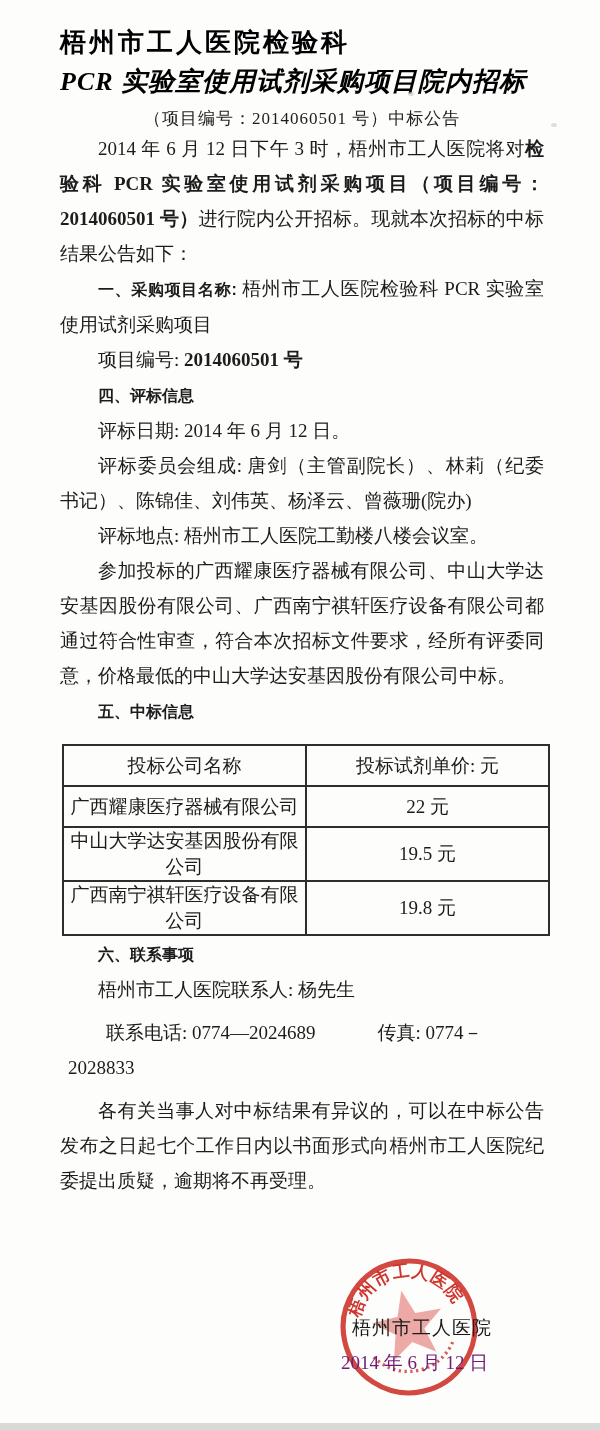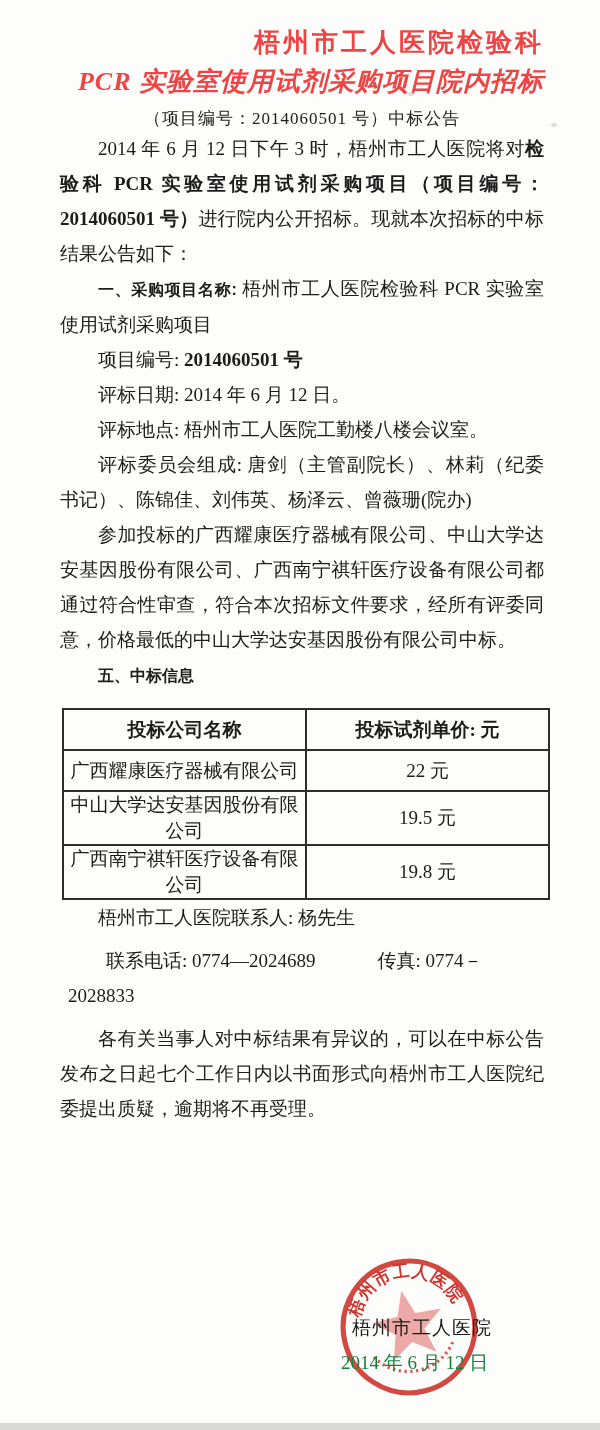--- a/index.html
+++ b/index.html
@@ -8,21 +8,21 @@
     width: 600px; height: 1430px;
     background: #fdfdfc;
     font-family: "Liberation Serif", "DejaVu Serif", serif;
     color: #1c1c1c;
     overflow: hidden;
     position: relative;
   }
   .page { position: relative; width: 600px; height: 1430px; }
   .content { padding: 24px 56px 0 60px; }
 
-  .title { text-align: right; font-weight: bold; color: #ef4444; }
+  .title { text-align: left; font-weight: bold; color: #000000; }
   .title-l1 { font-size: 26px; line-height: 38px; letter-spacing: 3px; }
   .title-l2 { font-size: 26px; line-height: 40px; letter-spacing: 1px; font-style: italic; }
   .subtitle { text-align: center; font-size: 17px; line-height: 24px; margin-top: 5px; letter-spacing: 1px; }
 
   p.doc {
     margin: 0; text-indent: 2em;
     font-size: 19px; line-height: 35px;
     text-align: justify;
   }
   p.first { }
@@ -36,33 +36,33 @@
     table-layout: fixed;
   }
   table.bid td {
     border: 2px solid #2e2e2e;
     height: 41px;
     text-align: center; vertical-align: middle;
     font-size: 19px;
     padding: 0 4px;
   }
   table.bid .c1 { width: 243px; }
-  table.bid .hdr { font-weight: bold; }
+  table.bid .hdr { font-weight: normal; }
   .after-table { margin-top: 40px; }
 
   .phone-line { text-indent: 2em; font-size: 19px; line-height: 35px; margin: 8px; }
   .phone-gap { display: inline-block; width: 62px; }
 
   .signature-org {
     position: absolute; left: 352px; top: 1315px;
     font-size: 19px; letter-spacing: 1px; color: #1a1a1a; z-index: 3;
   }
   .signature-date {
     position: absolute; left: 341px; top: 1350px;
-    font-size: 19px; color: #15803d; z-index: 3;
+    font-size: 19px; color: #701a75; z-index: 3;
   }
   .stamp {
     position: absolute; left: 337px; top: 1255px;
     width: 144px; height: 144px; z-index: 2;
     mix-blend-mode: multiply;
     transform: rotate(-12deg);
     opacity: 0.92;
   }
   .scan-edge-bottom {
     position: absolute; left: 0; bottom: 0; width: 600px; height: 7px;
@@ -84,23 +84,24 @@
     <div class="subtitle">（项目编号：2014060501 号）中标公告</div>
 
     <p class="doc first"><span>2014 年 6 月 12 日下午 3 时，梧州市工人医院将对</span><span class="b">检验科 PCR 实验室使用试剂采购项目（项目编号：2014060501 号）</span><span>进行院内公开招标。现就本次招标的中标结果公告如下：</span></p>
 
     <p class="doc"><span class="hei">一、采购项目名称:</span><span> 梧州市工人医院检验科 PCR 实验室使用试剂采购项目</span></p>
 
     <p class="doc"><span>项目编号: </span><span class="b">2014060501 号</span></p>
 
 
 
+    <p class="doc"><span class="hei">四、评标信息</span></p>
     <p class="doc">评标日期: 2014 年 6 月 12 日。</p>
+    <p class="doc">评标委员会组成: 唐剑（主管副院长）、林莉（纪委书记）、陈锦佳、刘伟英、杨泽云、曾薇珊(院办)</p>
     <p class="doc">评标地点: 梧州市工人医院工勤楼八楼会议室。</p>
-    <p class="doc">评标委员会组成: 唐剑（主管副院长）、林莉（纪委书记）、陈锦佳、刘伟英、杨泽云、曾薇珊(院办)</p>
 
     <p class="doc">参加投标的广西耀康医疗器械有限公司、中山大学达安基因股份有限公司、广西南宁祺轩医疗设备有限公司都通过符合性审查，符合本次招标文件要求，经所有评委同意，价格最低的中山大学达安基因股份有限公司中标。</p>
     <p class="doc"><span class="hei">五、中标信息</span></p>
 
     <table class="bid">
       <tbody>
         <tr>
           <td class="c1 hdr">投标公司名称</td>
           <td class="hdr">投标试剂单价: 元</td>
         </tr>
@@ -112,20 +113,21 @@
           <td class="c1">中山大学达安基因股份有限公司</td>
           <td>19.5 元</td>
         </tr>
         <tr>
           <td class="c1">广西南宁祺轩医疗设备有限公司</td>
           <td>19.8 元</td>
         </tr>
       </tbody>
     </table>
 
+    <p class="doc after-table"><span class="hei">六、联系事项</span></p>
     <p class="doc">梧州市工人医院联系人: 杨先生</p>
     <p class="phone-line"><span>联系电话: 0774—2024689</span><span class="phone-gap"></span><span>传真: 0774－2028833</span></p>
     <p class="doc">各有关当事人对中标结果有异议的，可以在中标公告发布之日起七个工作日内以书面形式向梧州市工人医院纪委提出质疑，逾期将不再受理。</p>
 
   </div>
 
   <svg class="stamp" viewBox="0 0 140 140" xmlns="http://www.w3.org/2000/svg">
     <defs>
       <path id="arcTop" d="M 24,53.2 A 49,49 0 0 1 116,53.2" fill="none"></path>
     </defs>

